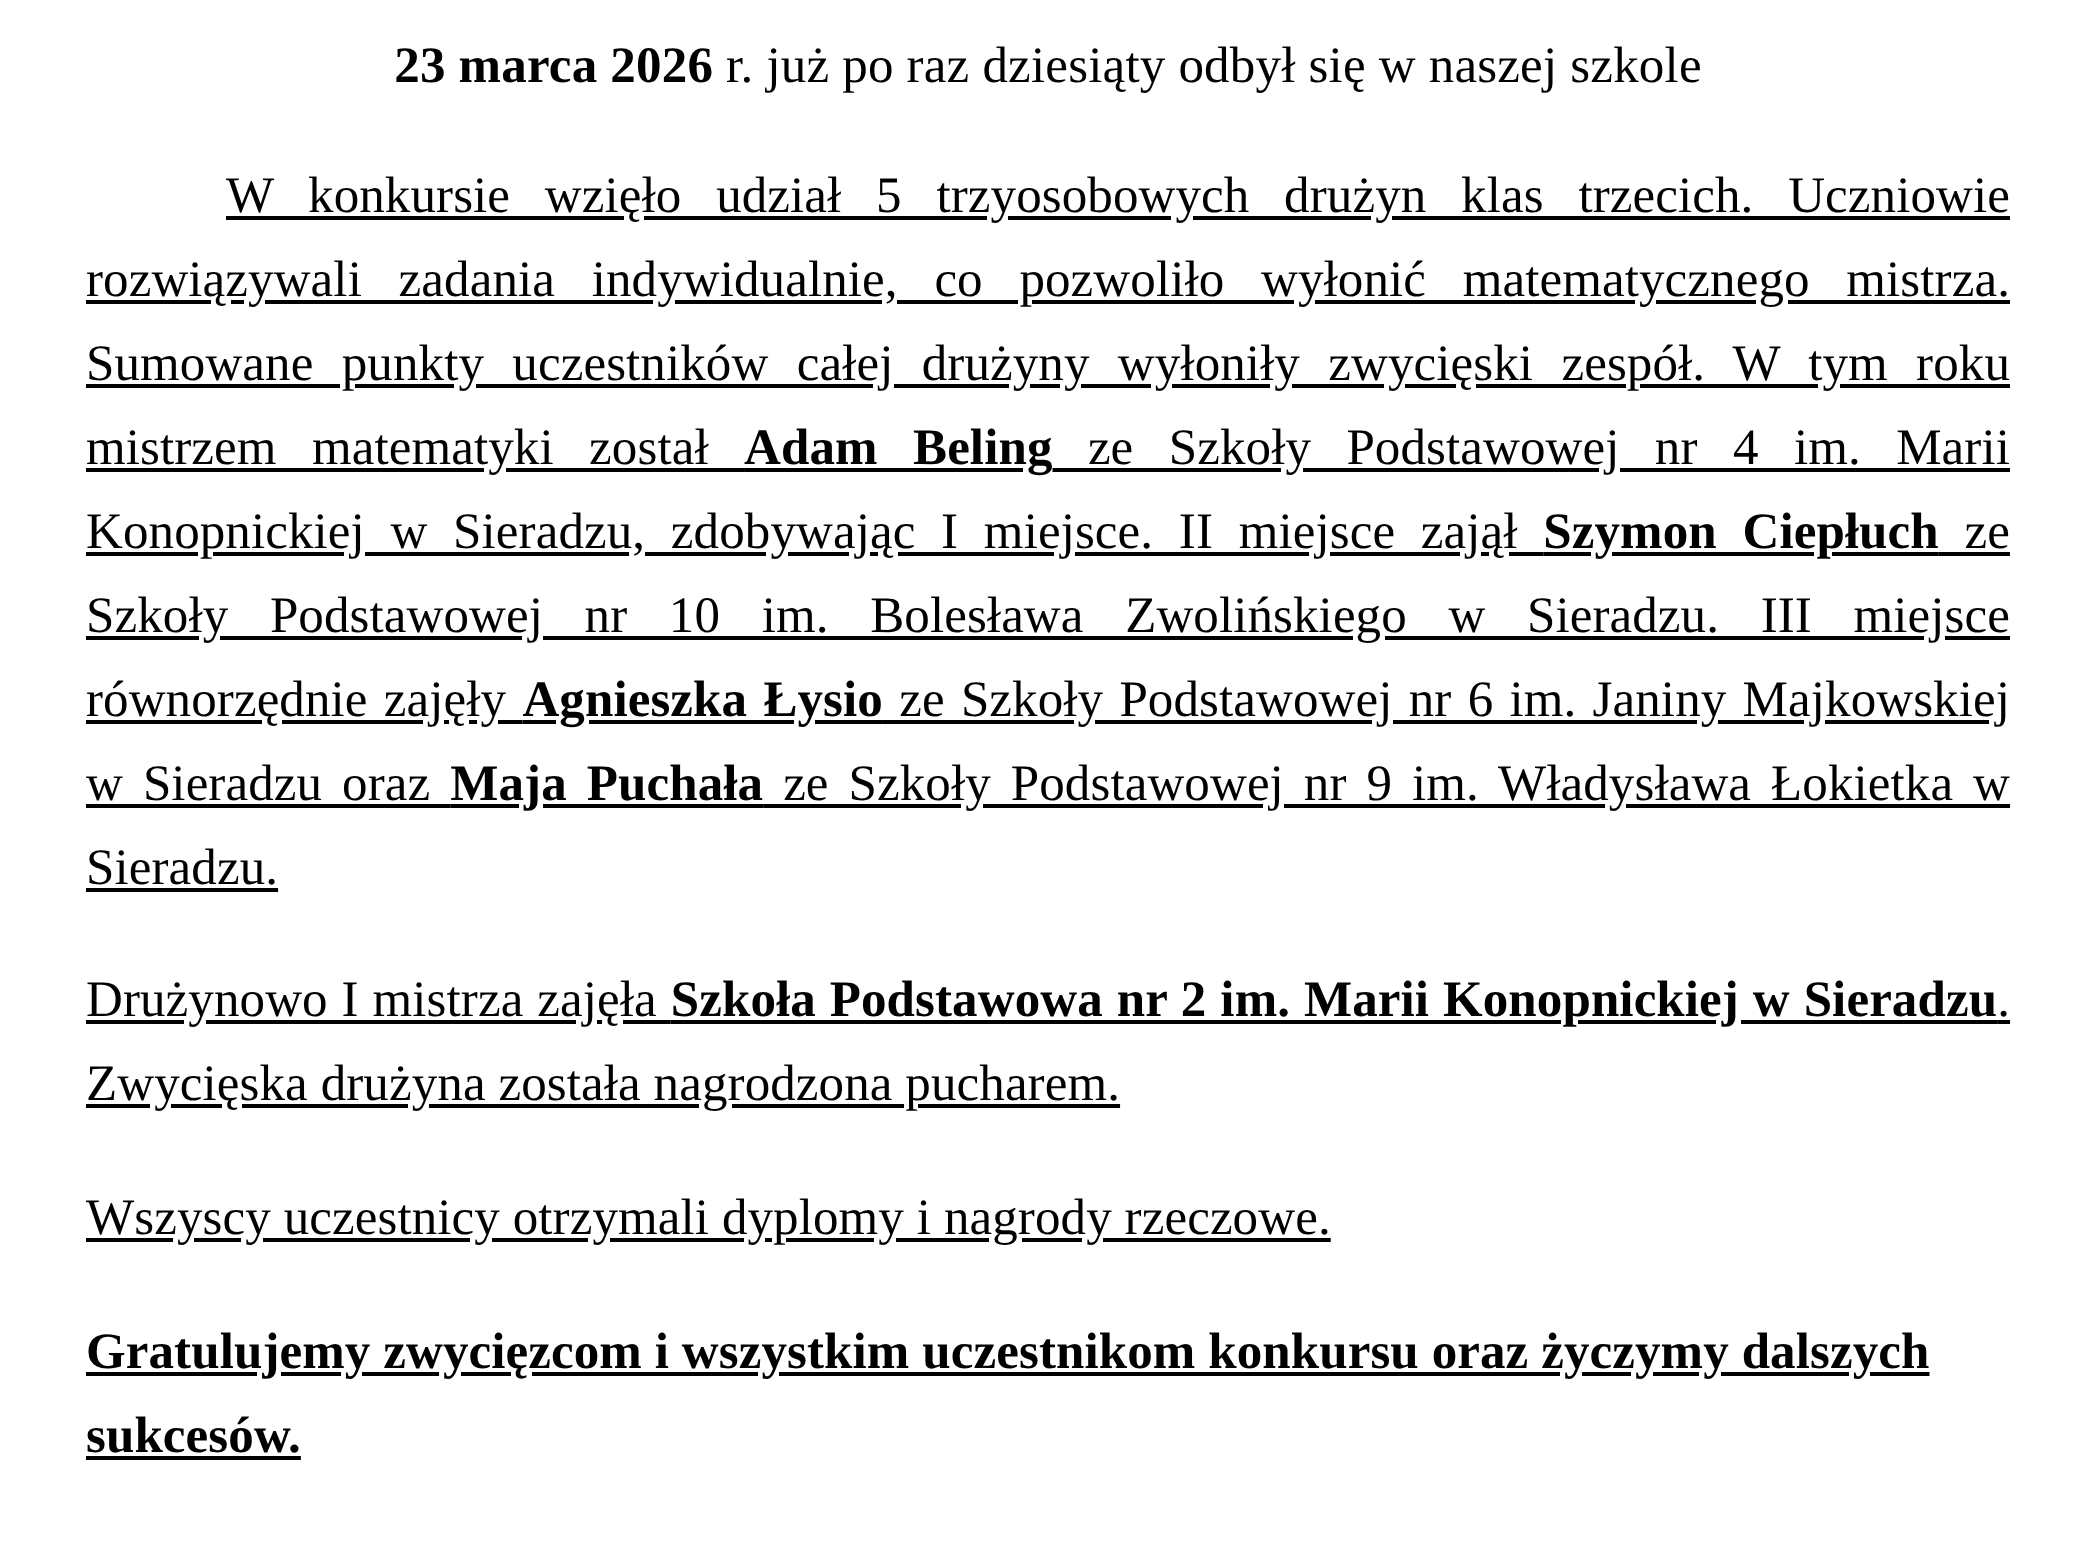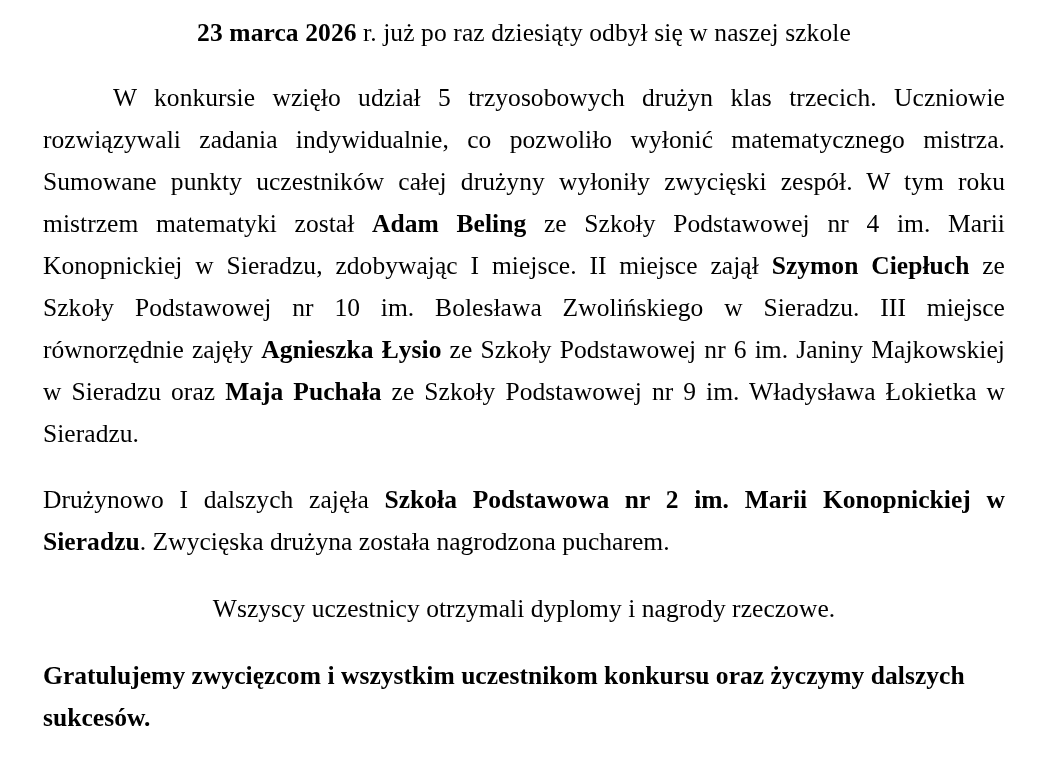--- a/index.html
+++ b/index.html
@@ -52,37 +52,37 @@
   }
 
   
   .para {
     font-size: 25.5px;
     line-height: 42px;
     text-align: justify;
     text-justify: inter-word;
     margin: 0;
     letter-spacing: 0.05px;
+    text-decoration: underline;
   }
 
   .para.indent {
     text-indent: 70px;
   }
 
   .para.main {
     padding-top: 23px;
   }
 
   .para.team {
     padding-top: 24px;
   }
 
   .para.center-note {
     padding-top: 25px;
-    text-align: center;
     text-indent: 0;
   }
 
   .para.congrats {
     padding-top: 25px;
     font-weight: bold;
     text-align: left;
     text-indent: 0;
   }
 
@@ -98,21 +98,21 @@
 
   <div class="content">
 
     <div class="heading-line first">
       <span class="b">23 marca 2026</span><span> r. już po raz dziesiąty odbył się w naszej szkole</span>
     </div>
 
 
     <p class="para indent main justify-all"><span>W konkursie wzięło udział 5 trzyosobowych drużyn klas trzecich. Uczniowie rozwiązywali zadania indywidualnie, co pozwoliło wyłonić matematycznego mistrza. Sumowane punkty uczestników całej drużyny wyłoniły zwycięski zespół. W tym roku mistrzem matematyki został </span><span class="b">Adam Beling</span><span> ze Szkoły Podstawowej nr 4 im. Marii Konopnickiej w Sieradzu, zdobywając I miejsce. II miejsce zajął </span><span class="b">Szymon Ciepłuch</span><span> ze Szkoły Podstawowej nr 10 im. Bolesława Zwolińskiego w Sieradzu. III miejsce równorzędnie zajęły </span><span class="b">Agnieszka Łysio</span><span> ze Szkoły Podstawowej nr 6 im. Janiny Majkowskiej w Sieradzu oraz </span><span class="b">Maja Puchała</span><span> ze Szkoły Podstawowej nr 9 im. Władysława Łokietka w Sieradzu.</span></p>
 
-    <p class="para team justify-all"><span>Drużynowo I dalszych zajęła </span><span class="b">Szkoła Podstawowa nr 2 im. Marii Konopnickiej w Sieradzu</span><span>. Zwycięska drużyna została nagrodzona pucharem.</span></p>
+    <p class="para team justify-all"><span>Drużynowo I mistrza zajęła </span><span class="b">Szkoła Podstawowa nr 2 im. Marii Konopnickiej w Sieradzu</span><span>. Zwycięska drużyna została nagrodzona pucharem.</span></p>
 
     <p class="para center-note">Wszyscy uczestnicy otrzymali dyplomy i nagrody rzeczowe.</p>
 
     <p class="para congrats">Gratulujemy zwycięzcom i  wszystkim uczestnikom konkursu oraz życzymy dalszych sukcesów.</p>
 
   </div>
 
 </div>
 
 </body></html>

